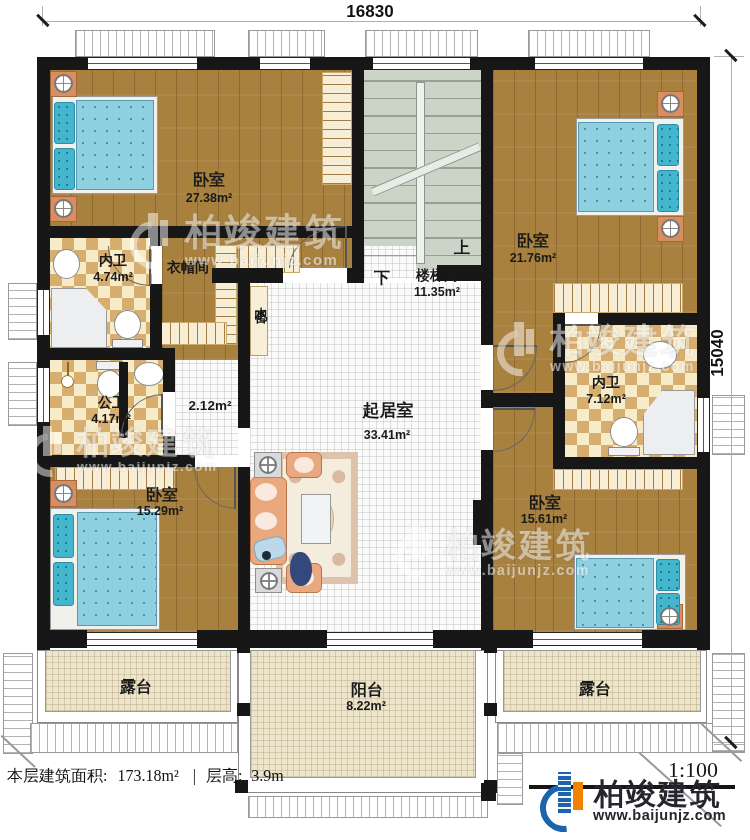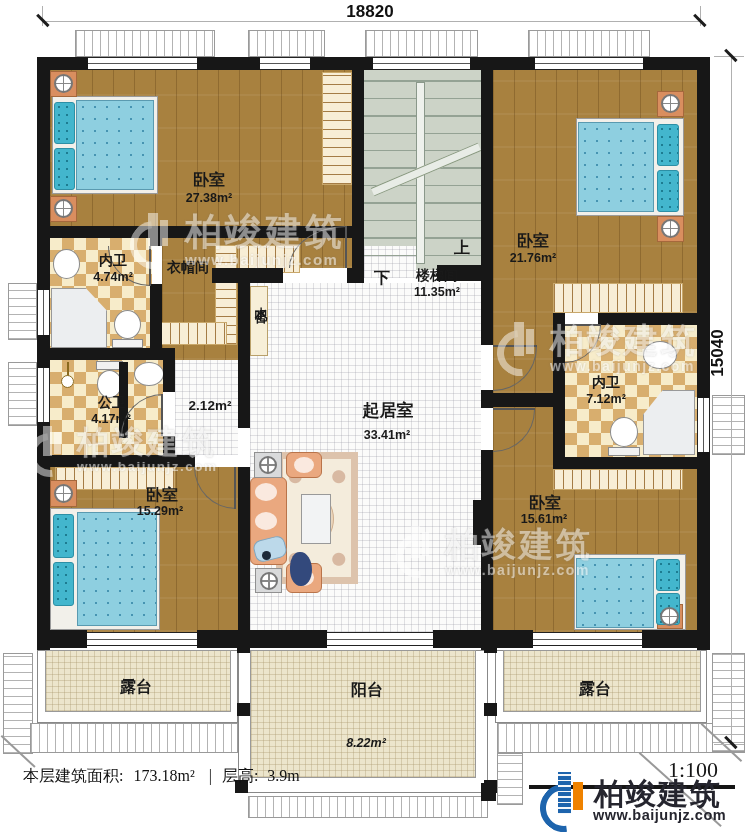--- a/index.html
+++ b/index.html
@@ -113,21 +113,21 @@
   .lamp-cord{position:absolute;background:#8a6a1f;z-index:5;}
   .lamp-ball{position:absolute;background:#fff;border:1.6px solid #8a6a1f;border-radius:50%;z-index:5;box-sizing:border-box;}
   .person{position:absolute;background:#bcd9ea;border:1px solid #7fa6c0;border-radius:8px;z-index:7;transform:rotate(-14deg);}
   .person-head{position:absolute;background:#1d2a3a;border-radius:50%;z-index:8;}
 </style>
 </head>
 <body>
 
 <div class="canvas">
 
-  <div class="dimtxt" style="left:328px;top:2px;width:84px;">18820</div>
+  <div class="dimtxt" style="left:328px;top:2px;width:84px;">16830</div>
   <div class="dimline" style="left:43px;top:21px;width:658px;height:1px;"></div>
   <div class="dimline" style="left:42px;top:6px;width:1px;height:20px;"></div>
   <div class="dimline" style="left:700px;top:6px;width:1px;height:20px;"></div>
   <div class="tick" style="left:35px;top:19px;"></div>
   <div class="tick" style="left:692px;top:19px;"></div>
   <div class="dimtxt" style="left:678px;top:343px;width:80px;transform:rotate(-90deg);">15040</div>
   <div class="dimline" style="left:731px;top:57px;width:1px;height:688px;"></div>
   <div class="dimline" style="left:714px;top:56px;width:30px;height:1px;"></div>
   <div class="dimline" style="left:714px;top:744px;width:30px;height:1px;"></div>
   <div class="tick" style="left:723px;top:54px;"></div>
@@ -338,21 +338,21 @@
   <div class="lbl area" style="left:111px;top:419px;">4.17m²</div>
   <div class="lbl area" style="left:210px;top:405px;font-size:13.5px;">2.12m²</div>
   <div class="lbl" style="left:388px;top:410px;font-size:17px;">起居室</div>
   <div class="lbl area" style="left:387px;top:427px;margin-top:8px;">33.41m²</div>
   <div class="lbl" style="left:162px;top:495px;">卧室</div>
   <div class="lbl area" style="left:160px;top:511px;">15.29m²</div>
   <div class="lbl" style="left:545px;top:503px;">卧室</div>
   <div class="lbl area" style="left:544px;top:519px;">15.61m²</div>
   <div class="lbl" style="left:136px;top:687px;">露台</div>
   <div class="lbl" style="left:367px;top:690px;">阳台</div>
-  <div class="lbl area" style="left:366px;top:743px;font-style:italic;">8.22m²</div>
+  <div class="lbl area" style="left:366px;top:706px;">8.22m²</div>
   <div class="lbl" style="left:595px;top:689px;">露台</div>
 
   <div class="wm" style="left:130px;top:211px;">
     <div class="wm-logo" style="width:48px;height:58px;">
       <div class="wm-swoosh" style="left:0;top:10px;width:34px;height:34px;"></div>
       <div class="wm-bar" style="left:18px;top:2px;width:10px;height:36px;"></div>
       <div class="wm-bar" style="left:30px;top:9px;width:8px;height:26px;"></div>
     </div>
     <div class="wm-text">
       <span class="wm-brand" style="font-size:37px;">柏竣建筑</span>
@@ -386,21 +386,21 @@
       <div class="wm-swoosh" style="left:0;top:9px;width:30px;height:30px;"></div>
       <div class="wm-bar" style="left:15px;top:2px;width:9px;height:30px;"></div>
       <div class="wm-bar" style="left:26px;top:8px;width:7px;height:22px;"></div>
     </div>
     <div class="wm-text">
       <span class="wm-brand" style="font-size:32px;">柏竣建筑</span>
       <span class="wm-url" style="font-size:13.5px;">www.baijunjz.com</span>
     </div>
   </div>
 
-  <div class="footer-left" style="left:23px;top:766px;font-family:Liberation Serif, serif;">
+  <div class="footer-left" style="left:7px;top:766px;font-family:Liberation Serif, serif;">
     <span>本层建筑面积:</span>
     <span style="margin-left:6px;">173.18m²</span>
     <span class="sep">|</span>
     <span>层高:</span>
     <span style="margin-left:5px;">3.9m</span>
   </div>
 
   <div class="tb-scale" style="left:668px;top:757px;">1:100</div>
   <div class="tb-rule" style="left:529px;top:785px;width:206px;height:4px;"></div>
   <div class="bj-logo" style="left:538px;top:768px;width:52px;height:58px;">

